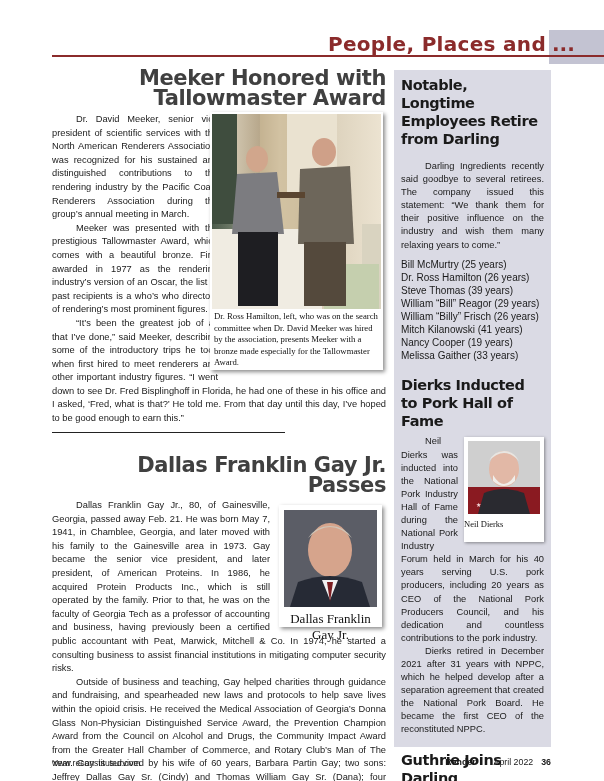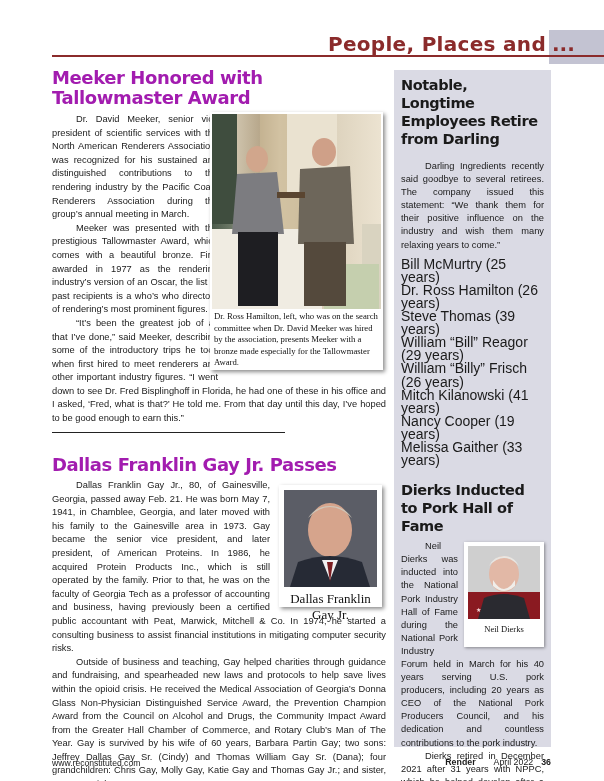--- a/index.html
+++ b/index.html
@@ -6,22 +6,22 @@
   body { width:604px; height:781px; background:#ffffff; position:relative; overflow:hidden;
          font-family:"Liberation Sans", sans-serif; color:#1a1a1a; }
   .header-band { position:absolute; left:549px; top:30px; width:55px; height:34px; background:#c3c3d2; }
   .header-title { position:absolute; right:58px; top:32px; font-size:20px; font-weight:bold; color:#8b2b2b;
                   font-family:"DejaVu Sans", sans-serif; letter-spacing:0.3px; white-space:nowrap; }
   .header-dots { position:absolute; left:552px; top:32px; font-size:20px; font-weight:bold; color:#8b2b2b;
                  font-family:"DejaVu Sans", sans-serif; }
   .header-rule { position:absolute; left:52px; top:55px; width:552px; height:2px; background:#8b2b2b; }
 
   .main-col { position:absolute; left:52px; top:68px; width:334px; }
-  h2.art-title { margin:0; font-family:"DejaVu Sans", sans-serif; font-weight:bold; font-size:18px;
-                 letter-spacing:-0.4px; color:#a21caf; line-height:20px; }
+  h2.art-title { margin:0; font-family:"DejaVu Sans", sans-serif; font-weight:bold; font-size:21px;
+                 letter-spacing:-0.4px; color:#404040; line-height:20px;text-align:right; }
   .body-text { font-size:9.3px; line-height:13.6px; text-align:justify; margin:0; }
   .body-text p { margin:0; text-indent:24px; }
 
   .photo1 { position:absolute; left:158px; top:24px; width:173px; height:258px; background:#fff;
             box-shadow:2px 2px 4px rgba(0,0,0,0.45); }
   .photo1 .img { position:absolute; left:2px; top:2px; width:169px; height:195px;
      background: linear-gradient(90deg,#4b5a4a 0%,#6f7a68 12%,#cfc4ad 14%,#b8a88c 28%,#e6dcc6 40%,#d6cbb4 60%,#ece3d1 100%); overflow:hidden; }
   .photo1 .cap { position:absolute; left:4px; top:199px; width:165px; font-family:"Liberation Serif", serif;
                  font-size:8.7px; line-height:11.6px; color:#111; }
 
@@ -33,26 +33,26 @@
   .photo2 .img { position:absolute; left:5px; top:5px; width:93px; height:97px;
      background: radial-gradient(ellipse at 50% 40%, #c8a190 0%, #b88c78 25%, #5d5d62 48%, #3c3c44 100%); overflow:hidden; }
   .photo2 .cap { position:absolute; left:2px; top:106px; width:99px; text-align:center;
                  font-family:"Liberation Serif", serif; font-size:13px; color:#111; }
 
   .sidebar { position:absolute; left:394px; top:70px; width:157px; height:677px; background:#dadae4;
              padding:6px 7px 0 7px; box-sizing:border-box; }
   .sidebar h3 { margin:0; font-family:"DejaVu Sans", sans-serif; font-weight:bold; font-size:14.5px;
                 line-height:18px; letter-spacing:-0.4px; color:#1a1a1a; }
   .sidebar .body-text { font-size:9.3px; line-height:13.1px; }
-  .sidebar .retiree-list { margin:6px 0 0 0; padding:0; list-style:none; font-size:14px; line-height:13.1px; }
+  .sidebar .retiree-list { margin:6px 0 0 0; padding:0; list-style:none; font-size:10px; line-height:13.1px; }
   .photo3 { float:right; width:80px; height:105px; background:#fff; margin:2px 0 2px 6px; position:relative;
             box-shadow:1px 1px 3px rgba(0,0,0,0.4); }
   .photo3 .img { position:absolute; left:4px; top:4px; width:72px; height:73px;
      background: radial-gradient(ellipse at 50% 38%, #e7c6b8 0%, #d3a796 22%, #cfcfcf 45%, #bdbdbd 62%, #8d1c22 63%, #7a1018 100%); }
-  .photo3 .cap { position:absolute; left:0; top:81px; width:80px; text-align:center;
+  .photo3 .cap { position:absolute; left:0; top:81px; width:80px; 
                  font-family:"Liberation Serif", serif; font-size:8.5px; color:#111; }
 
   .footer-url { position:absolute; left:52px; top:758px; font-size:8.6px; color:#1a1a1a; }
   .footer-right { position:absolute; right:53px; top:757px; font-size:8.8px; color:#1a1a1a; white-space:nowrap; }
   .footer-right .mag { font-weight:bold; margin-right:18px; }
   .footer-right .date { margin-right:8px; }
   .footer-right .page { font-weight:bold; }
 </style>
 </head>
 <body>

